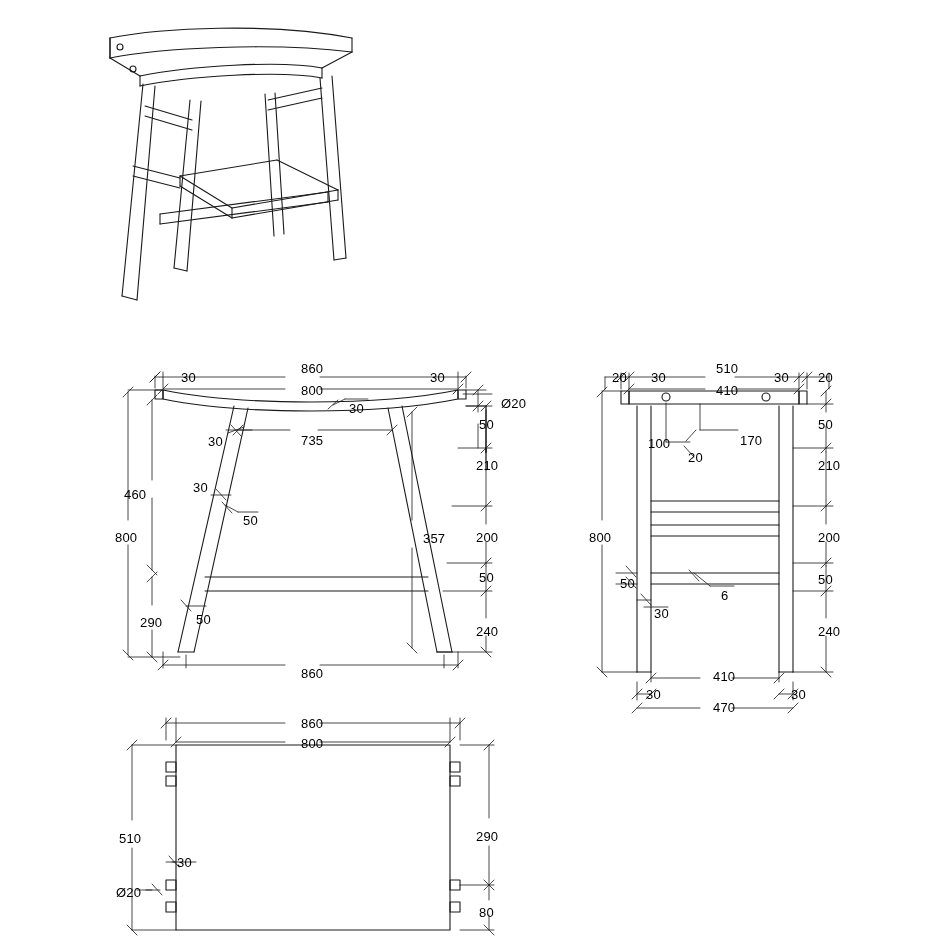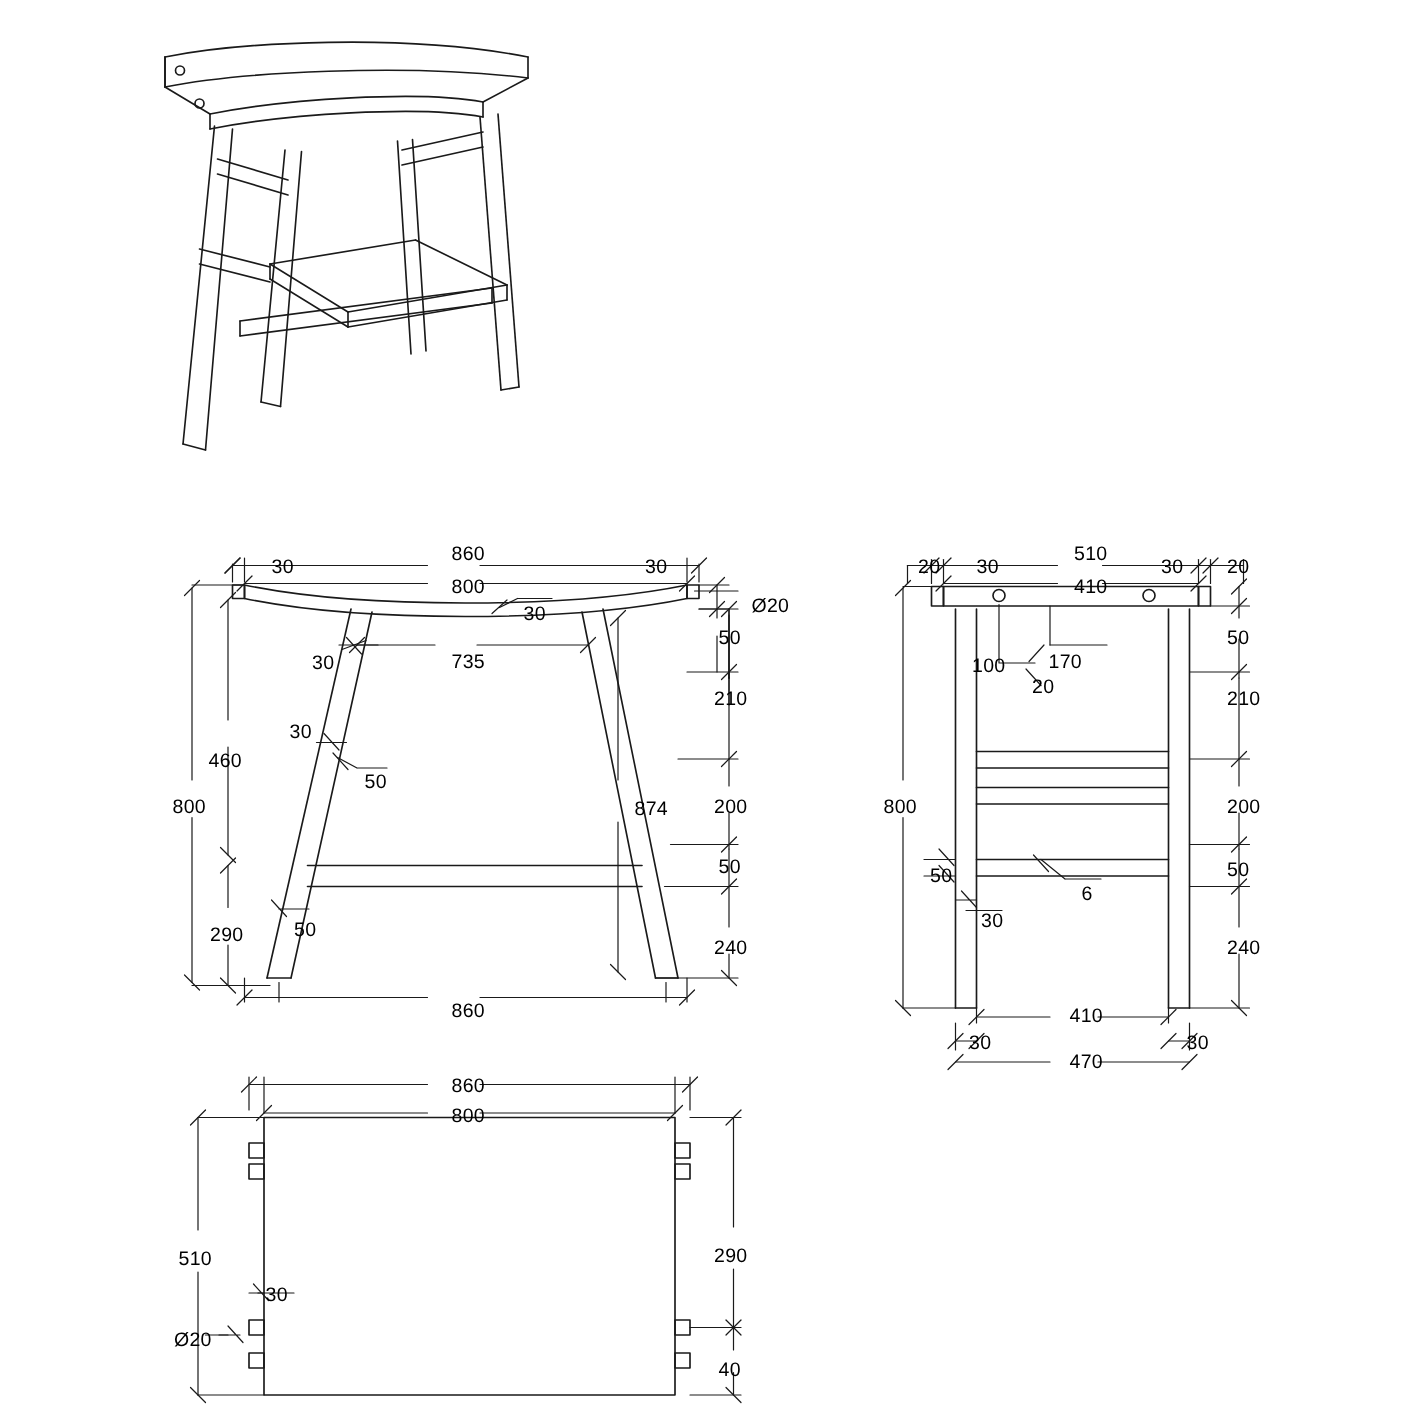--- a/index.html
+++ b/index.html
@@ -388,42 +388,42 @@
     <div class="dimtext" style="left:301px; top:362px;">860</div>
     <div class="dimtext" style="left:430px; top:371px;">30</div>
     <div class="dimtext" style="left:301px; top:384px;">800</div>
     <div class="dimtext" style="left:349px; top:402px;">30</div>
     <div class="dimtext" style="left:501px; top:397px;">Ø20</div>
     <div class="dimtext" style="left:479px; top:418px;">50</div>
     <div class="dimtext" style="left:208px; top:435px;">30</div>
     <div class="dimtext" style="left:301px; top:434px;">735</div>
     <div class="dimtext" style="left:476px; top:459px;">210</div>
     <div class="dimtext" style="left:193px; top:481px;">30</div>
-    <div class="dimtext" style="left:139px; top:488px;margin-top:12px;">460</div>
+    <div class="dimtext" style="left:124px; top:488px;">460</div>
     <div class="dimtext" style="left:243px; top:514px;">50</div>
     <div class="dimtext" style="left:115px; top:531px;">800</div>
-    <div class="dimtext" style="left:423px; top:532px;">874</div>
+    <div class="dimtext" style="left:423px; top:532px;">357</div>
     <div class="dimtext" style="left:476px; top:531px;">200</div>
     <div class="dimtext" style="left:479px; top:571px;">50</div>
     <div class="dimtext" style="left:140px; top:616px;">290</div>
     <div class="dimtext" style="left:196px; top:613px;">50</div>
     <div class="dimtext" style="left:476px; top:625px;">240</div>
     <div class="dimtext" style="left:301px; top:667px;">860</div>
   </div>
 
   <div>
     <div class="dimtext" style="left:612px; top:371px;">20</div>
     <div class="dimtext" style="left:651px; top:371px;">30</div>
     <div class="dimtext" style="left:716px; top:362px;">510</div>
     <div class="dimtext" style="left:774px; top:371px;">30</div>
     <div class="dimtext" style="left:818px; top:371px;">20</div>
     <div class="dimtext" style="left:716px; top:384px;">410</div>
     <div class="dimtext" style="left:818px; top:418px;">50</div>
     <div class="dimtext" style="left:648px; top:437px;">100</div>
-    <div class="dimtext" style="left:699px; top:434px;">170</div>
+    <div class="dimtext" style="left:740px; top:434px;">170</div>
     <div class="dimtext" style="left:688px; top:451px;">20</div>
     <div class="dimtext" style="left:818px; top:459px;">210</div>
     <div class="dimtext" style="left:589px; top:531px;">800</div>
     <div class="dimtext" style="left:818px; top:531px;">200</div>
     <div class="dimtext" style="left:620px; top:577px;">50</div>
     <div class="dimtext" style="left:721px; top:589px;">6</div>
     <div class="dimtext" style="left:818px; top:573px;">50</div>
     <div class="dimtext" style="left:654px; top:607px;">30</div>
     <div class="dimtext" style="left:818px; top:625px;">240</div>
     <div class="dimtext" style="left:713px; top:670px;">410</div>
@@ -432,16 +432,16 @@
     <div class="dimtext" style="left:713px; top:701px;">470</div>
   </div>
 
   <div>
     <div class="dimtext" style="left:301px; top:717px;">860</div>
     <div class="dimtext" style="left:301px; top:737px;">800</div>
     <div class="dimtext" style="left:119px; top:832px;">510</div>
     <div class="dimtext" style="left:476px; top:830px;">290</div>
     <div class="dimtext" style="left:177px; top:856px;">30</div>
     <div class="dimtext" style="left:116px; top:886px;">Ø20</div>
-    <div class="dimtext" style="left:479px; top:906px;">40</div>
+    <div class="dimtext" style="left:479px; top:906px;">80</div>
   </div>
 
 </div>
 
 </body></html>

